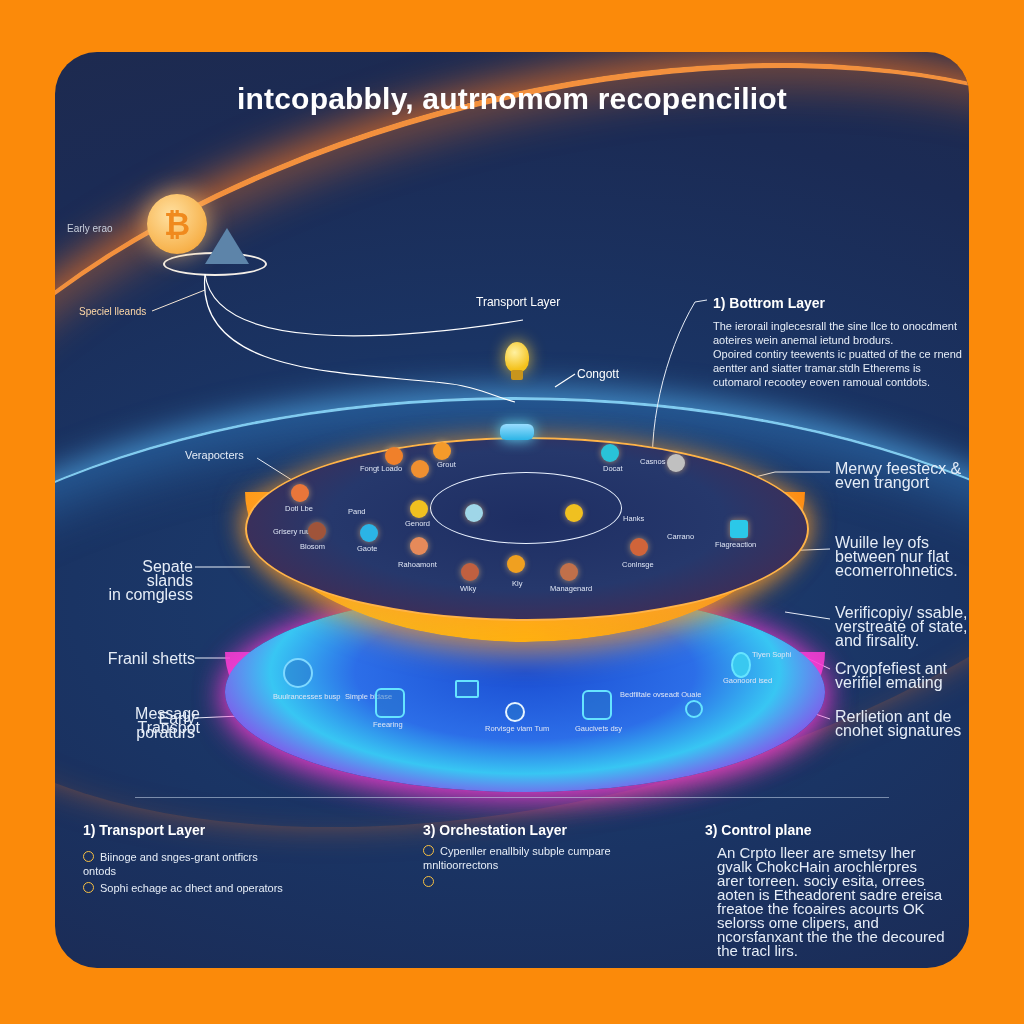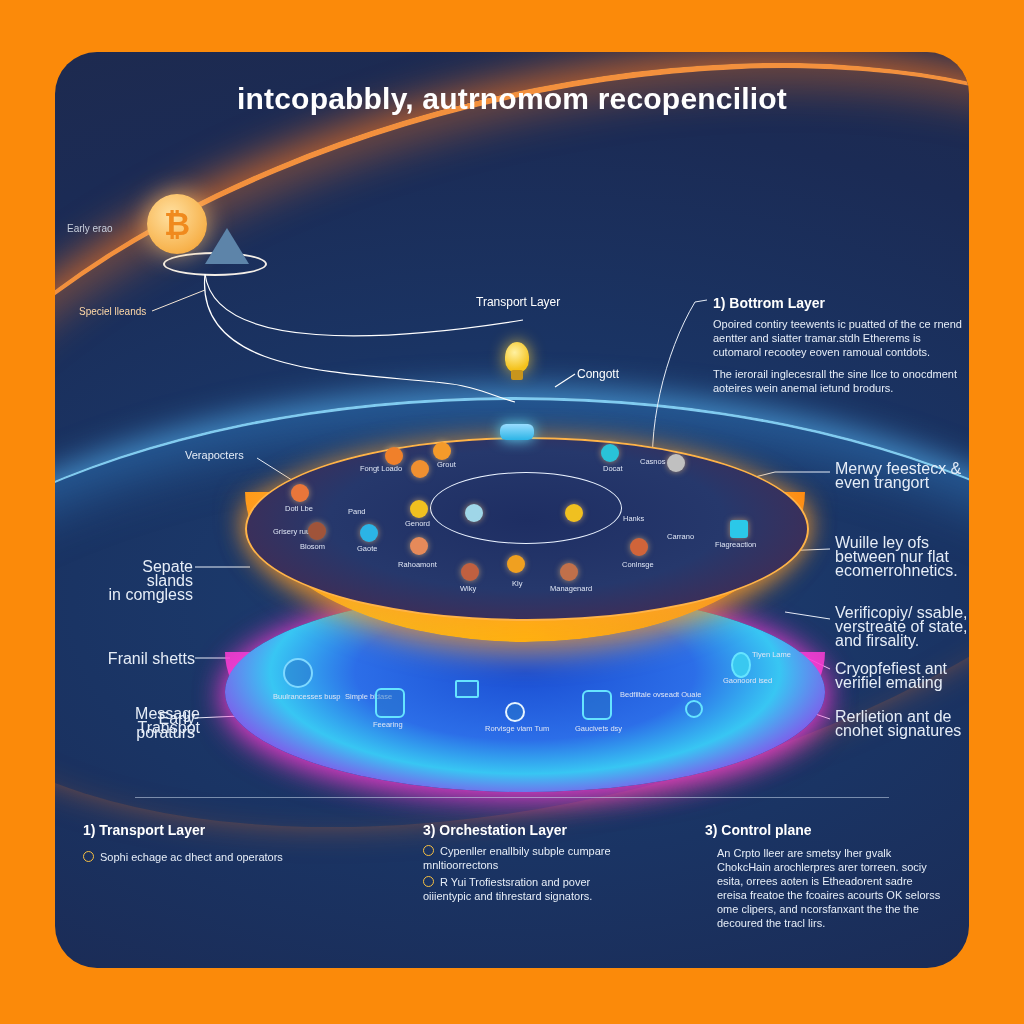--- a/index.html
+++ b/index.html
@@ -74,22 +74,22 @@
     <path d="M202 406 L240 430" stroke="#e6edf7" stroke-width="1" fill="none"></path>
   </svg>
 
   <div class="txt" style="left:421px;top:243px;font-size:12px;color:#fff;">Transport Layer</div>
   <div class="bulb"></div>
   <div class="bulb-base"></div>
   <div class="txt" style="left:522px;top:315px;font-size:12px;color:#fff;">Congott</div>
 
   <div style="position:absolute;left:658px;top:220px;width:250px;margin-top:23px;">
     <div class="hdr" style="margin-bottom:6px;">1) Bottrom Layer</div>
+    <div class="txt" style="position:static;font-size:11px;margin-top:8px;">The ierorail inglecesrall the sine llce to onocdment aoteires wein anemal ietund brodurs.</div>
     <div class="txt" style="position:static;font-size:11px;">Opoired contiry teewents ic puatted of the ce rnend aentter and siatter tramar.stdh Etherems is cutomarol recootey eoven ramoual contdots.</div>
-    <div class="txt" style="position:static;font-size:11px;margin-top:8px;">The ierorail inglecesrall the sine llce to onocdment aoteires wein anemal ietund brodurs.</div>
   </div>
 
   <div class="layer-bottom-side"></div>
   <div class="layer-bottom"></div>
   <div class="layer-top-side"></div>
   <div class="layer-top"></div>
   <div class="inner-ring"></div>
   <div class="hub"></div>
 
   <div class="node" style="left:330px;top:395px;background:#f0802a"></div>
@@ -135,21 +135,21 @@
   <div class="nlabel" style="left:318px;top:668px">Feearing</div>
   <div class="bnode" style="left:400px;top:628px;width:20px;height:14px;border-radius:2px"></div>
   <div class="bnode" style="left:450px;top:650px;width:16px;height:16px;border-radius:50%;border-color:#e6f4ff"></div>
   <div class="nlabel" style="left:430px;top:672px">Rorvisge viam Tum</div>
   <div class="bnode" style="left:527px;top:638px"></div>
   <div class="nlabel" style="left:520px;top:672px">Gaucivets dsy</div>
   <div class="nlabel" style="left:565px;top:638px">Bedfiltale ovseadt Ouaie</div>
   <div class="bnode" style="left:630px;top:648px;width:14px;height:14px;border-radius:50%"></div>
   <div class="bnode" style="left:676px;top:600px;width:16px;height:22px;border-radius:50%;background:#39c8f0"></div>
   <div class="nlabel" style="left:668px;top:624px">Gaonoord ised</div>
-  <div class="nlabel" style="left:697px;top:598px">Tiyen Lame</div>
+  <div class="nlabel" style="left:697px;top:598px">Tiyen Sophi</div>
 
   <div class="txt" style="left:130px;top:396px;font-size:11px;">Verapocters</div>
   <div class="txt" style="left:48px;top:508px;width:90px;text-align:right;white-space:pre-line;">Sepate slands
 in comgless</div>
   <div class="txt" style="left:50px;top:600px;width:90px;text-align:right;">Franil shetts</div>
   <div class="txt" style="left:25px;top:619px;width:120px;text-align:right;margin-top:36px;">Message Transpot</div>
   <div class="txt" style="left:50px;top:660px;width:90px;text-align:right;">Early poraturs</div>
 
   <div class="txt" style="left:780px;top:410px;white-space:pre-line;">Merwy feestecx &amp;
 even trangort</div>
@@ -161,24 +161,25 @@
 and firsality.</div>
   <div class="txt" style="left:780px;top:610px;white-space:pre-line;">Cryopfefiest ant
 verifiel emating</div>
   <div class="txt" style="left:780px;top:658px;white-space:pre-line;">Rerlietion ant de
 cnohet signatures</div>
 
   <div class="divider"></div>
 
   <div style="position:absolute;left:28px;top:770px;width:200px;">
     <div class="hdr" style="margin-bottom:12px;">1) Transport Layer</div>
+    <div class="txt" style="position:static;font-size:11px;margin-bottom:3px;"><span class="bullet"></span><span>Biinoge and snges-grant ontficrs ontods</span></div>
     <div class="txt" style="position:static;font-size:11px;"><span class="bullet"></span><span>Sophi echage ac dhect and operators</span></div>
   </div>
   <div style="position:absolute;left:368px;top:770px;width:200px;">
     <div class="hdr" style="margin-bottom:6px;">3) Orchestation Layer</div>
     <div class="txt" style="position:static;font-size:11px;margin-bottom:3px;"><span class="bullet"></span><span>Cypenller enallbily subple cumpare mnltioorrectons</span></div>
-    <div class="txt" style="position:static;font-size:11px;"><span class="bullet"></span><span>R Yui Trofiestsration and pover oiiientypic and tihrestard signators.</span></div>
+    <div class="txt" style="position:static;font-size:11px;"><span class="bullet"></span></div>
   </div>
   <div style="position:absolute;left:650px;top:770px;width:240px;">
     <div class="hdr" style="margin-bottom:8px;">3) Control plane</div>
-    <div class="txt" style="position:static;font-size:11px;padding-left:12px;">An Crpto lleer are smetsy lher gvalk ChokcHain arochlerpres arer torreen. sociy esita, orrees aoten is Etheadorent sadre ereisa freatoe the fcoaires acourts OK selorss ome clipers, and ncorsfanxant the the the decoured the tracl lirs.</div>
+    <div class="txt" style="position:static;font-size:15px;padding-left:12px;">An Crpto lleer are smetsy lher gvalk ChokcHain arochlerpres arer torreen. sociy esita, orrees aoten is Etheadorent sadre ereisa freatoe the fcoaires acourts OK selorss ome clipers, and ncorsfanxant the the the decoured the tracl lirs.</div>
   </div>
 </div>
 
 </body></html>

